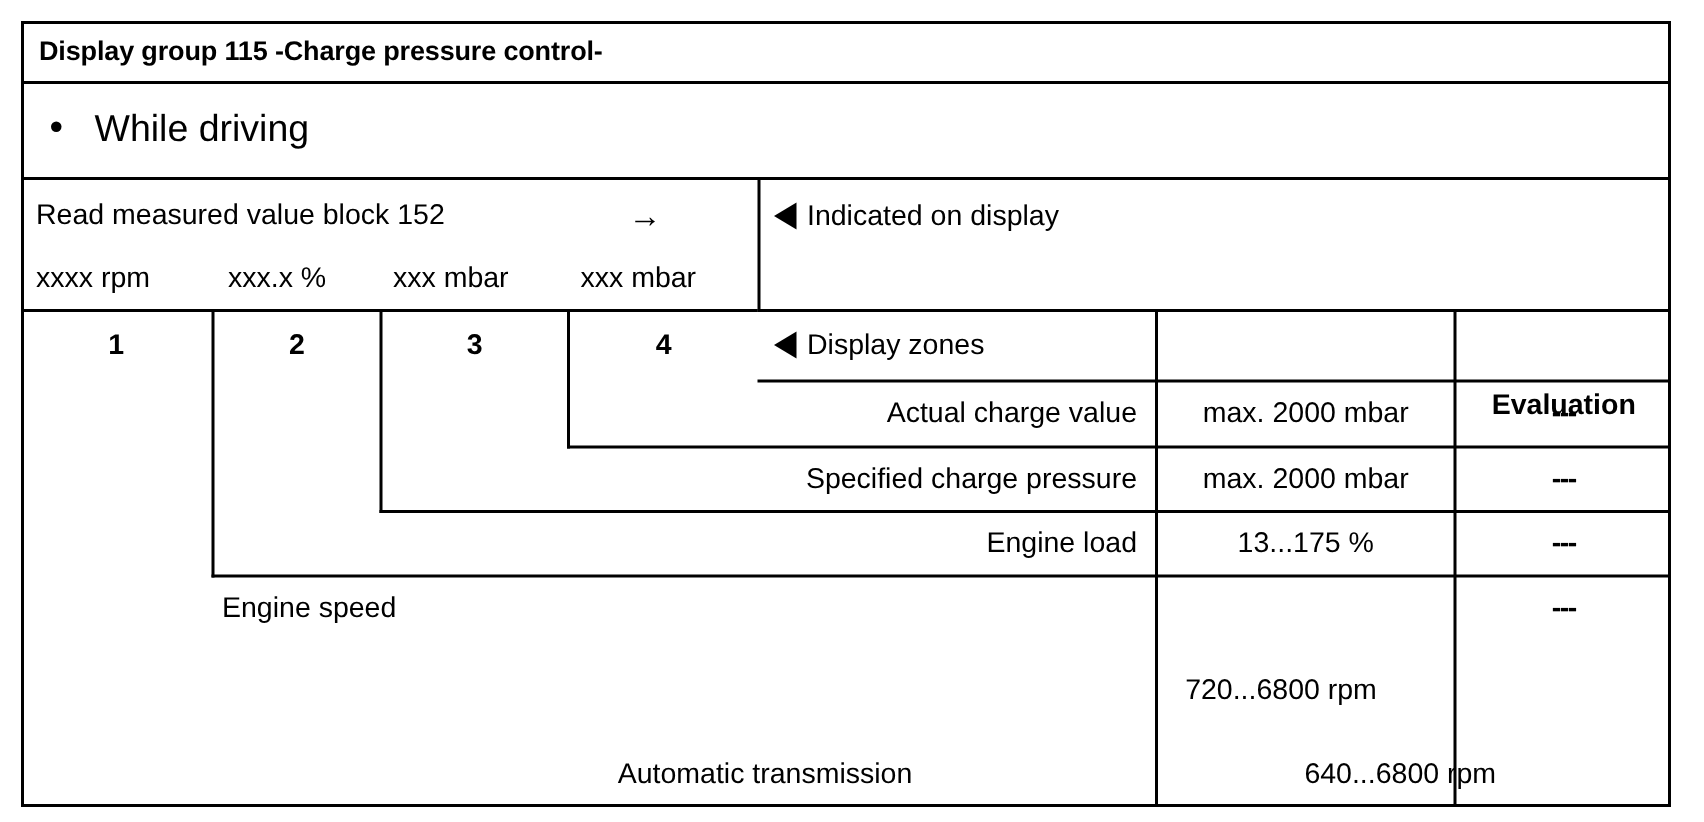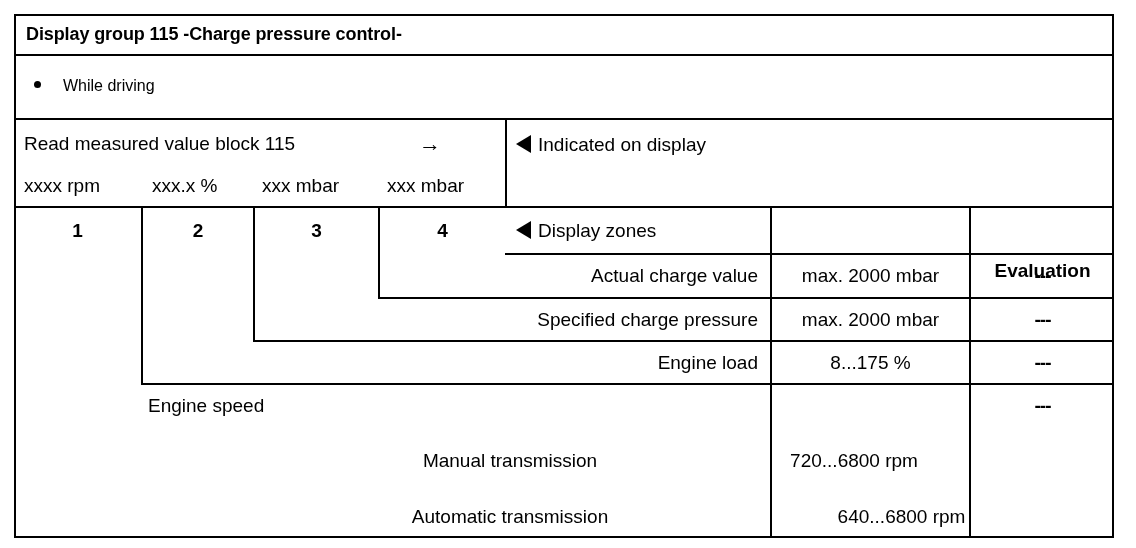--- a/index.html
+++ b/index.html
@@ -50,21 +50,21 @@
   .cell.l  { justify-content: flex-start; }
   .cell.r  { justify-content: flex-end; }
   .bold    { font-weight: bold; }
 
   .title {
     font-size: 18px;
     font-weight: bold;
     letter-spacing: -0.1px;
   }
 
-  .bullet-row { font-size: 16px; }
+  .bullet-row { font-size: 25px; }
   .bullet-dot {
     display: inline-block;
     width: 7px; height: 7px;
     background: #000;
     border-radius: 50%;
     margin-right: 22px;
     vertical-align: middle;
     position: relative;
     top: -2px;
   }
@@ -110,21 +110,21 @@
   <div class="vline" style="left:770px; top:206px; height:332px;"></div>
   <div class="vline" style="left:969px; top:206px; height:332px;"></div>
 
   <div class="cell l title" style="left:26px; top:14px; width:1080px; height:40px;">Display group 115 -Charge pressure control-</div>
 
   <div class="cell l bullet-row" style="left:34px; top:54px; width:460px; height:64px;">
     <span class="bullet-dot"></span>
     <span>While driving</span>
   </div>
 
-  <div class="cell l" style="left:24px; top:122px; width:370px; height:44px;">Read measured value block 115</div>
+  <div class="cell l" style="left:24px; top:122px; width:370px; height:44px;">Read measured value block 152</div>
   <div class="cell c arrow-right" style="left:400px; top:122px; width:60px; height:44px;">→</div>
 
   <div class="cell l" style="left:24px;  top:166px; width:120px; height:40px;">xxxx rpm</div>
   <div class="cell l" style="left:152px; top:166px; width:110px; height:40px;">xxx.x %</div>
   <div class="cell l" style="left:262px; top:166px; width:120px; height:40px;">xxx mbar</div>
   <div class="cell l" style="left:387px; top:166px; width:120px; height:40px;">xxx mbar</div>
 
   <div class="cell c bold" style="left:14px;  top:208px; width:127px; height:45px;">1</div>
   <div class="cell c bold" style="left:143px; top:208px; width:110px; height:45px;">2</div>
   <div class="cell c bold" style="left:255px; top:208px; width:123px; height:45px;">3</div>
@@ -144,25 +144,24 @@
 
   <div class="cell r" style="left:380px; top:255px; width:378px; height:42px;text-align:right;">Actual charge value</div>
   <div class="cell c" style="left:772px; top:255px; width:197px; height:42px;">max. 2000 mbar</div>
   <div class="cell c dashes" style="left:971px; top:255px; width:143px; height:42px;">---</div>
 
   <div class="cell r" style="left:255px; top:299px; width:503px; height:41px;">Specified charge pressure</div>
   <div class="cell c" style="left:772px; top:299px; width:197px; height:41px;">max. 2000 mbar</div>
   <div class="cell c dashes" style="left:971px; top:299px; width:143px; height:41px;">---</div>
 
   <div class="cell r" style="left:143px; top:342px; width:615px; height:41px;padding-left:15px;">Engine load</div>
-  <div class="cell c" style="left:772px; top:342px; width:197px; height:41px;">8...175 %</div>
+  <div class="cell c" style="left:772px; top:342px; width:197px; height:41px;">13...175 %</div>
   <div class="cell c dashes" style="left:971px; top:342px; width:143px; height:41px;">---</div>
 
   <div class="cell l" style="left:148px; top:385px; width:610px; height:42px;">Engine speed</div>
   <div class="cell c dashes" style="left:971px; top:385px; width:143px; height:42px;">---</div>
 
-  <div class="cell c" style="left:260px; top:440px; width:500px; height:42px;">Manual transmission</div>
   <div class="cell c" style="left:772px; top:440px; width:164px; height:42px;">720...6800 rpm</div>
 
   <div class="cell c" style="left:260px; top:496px; width:500px; height:42px;">Automatic transmission</div>
-  <div class="cell c" style="left:784px; top:496px; width:235px; height:42px;">640...6800 rpm</div>
+  <div class="cell c" style="left:816px; top:496px; width:235px; height:42px;">640...6800 rpm</div>
 
 </div>
 
 </body></html>

